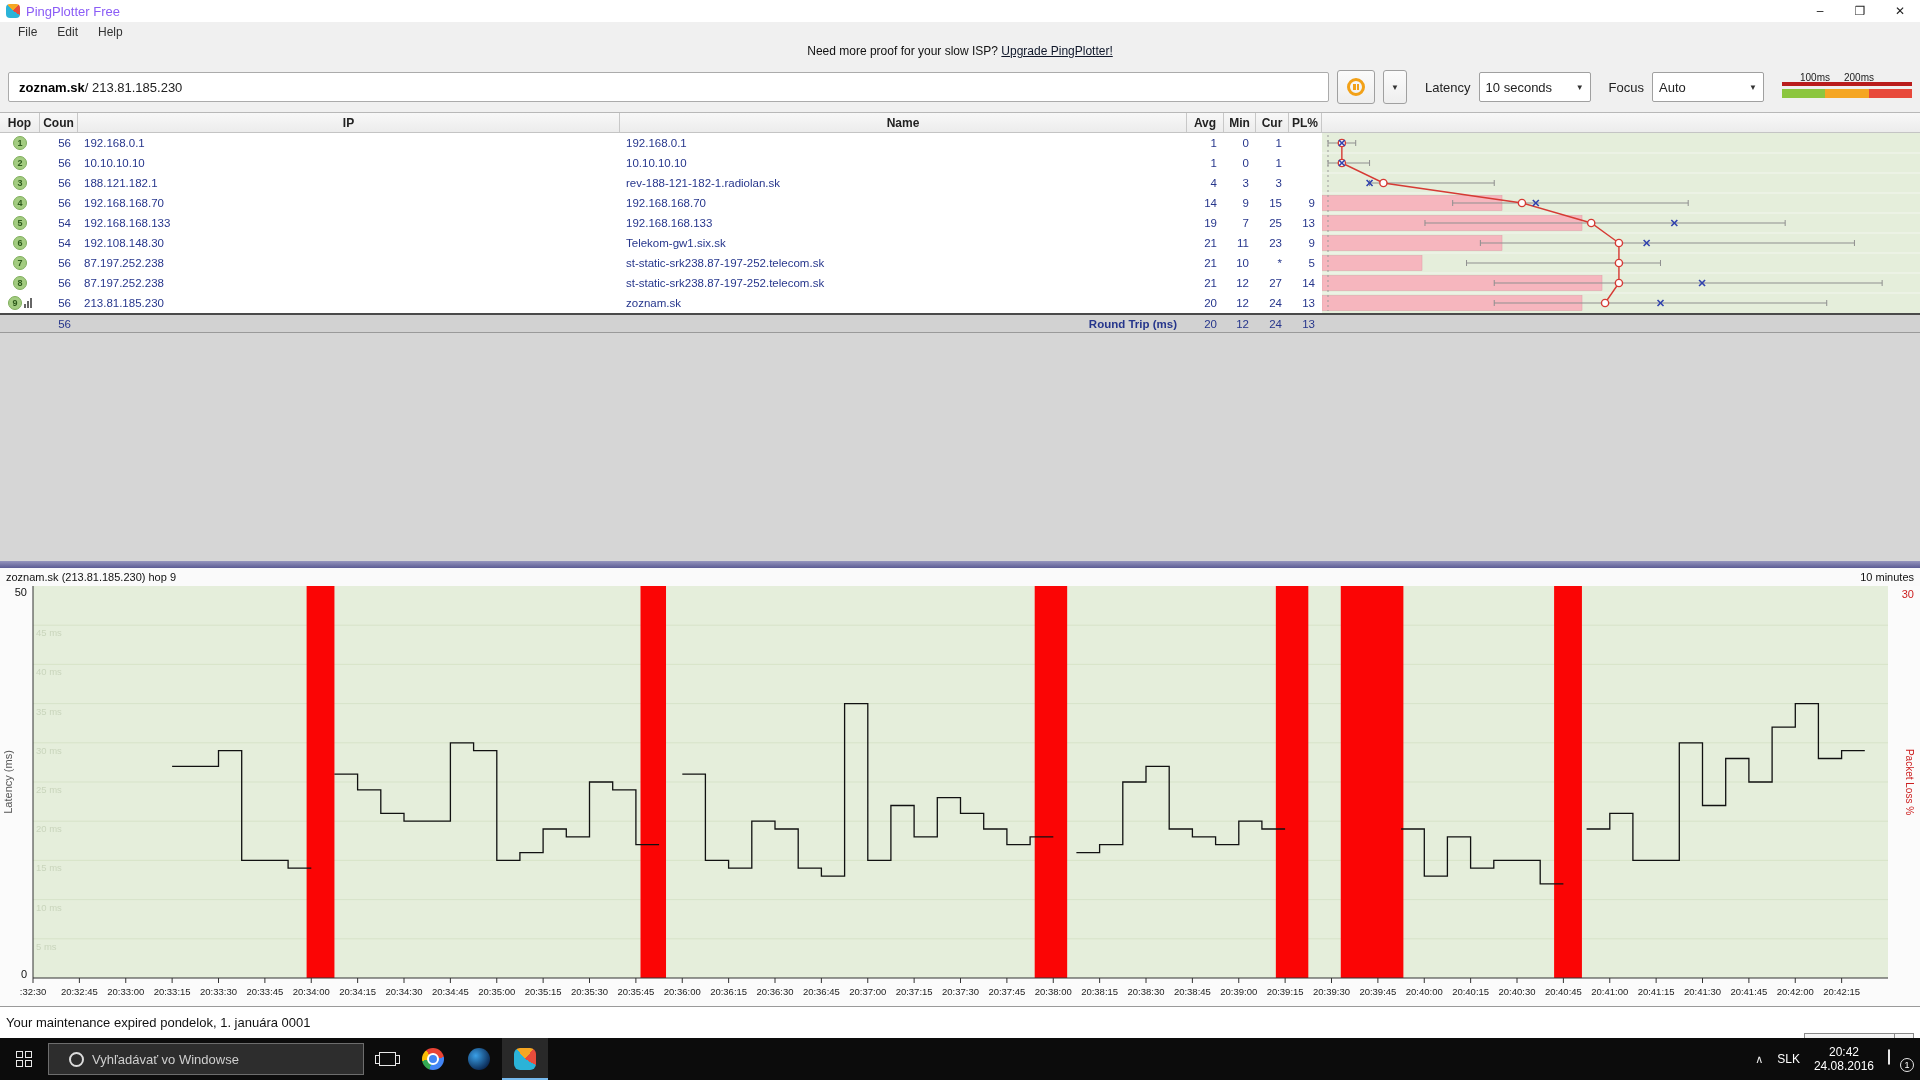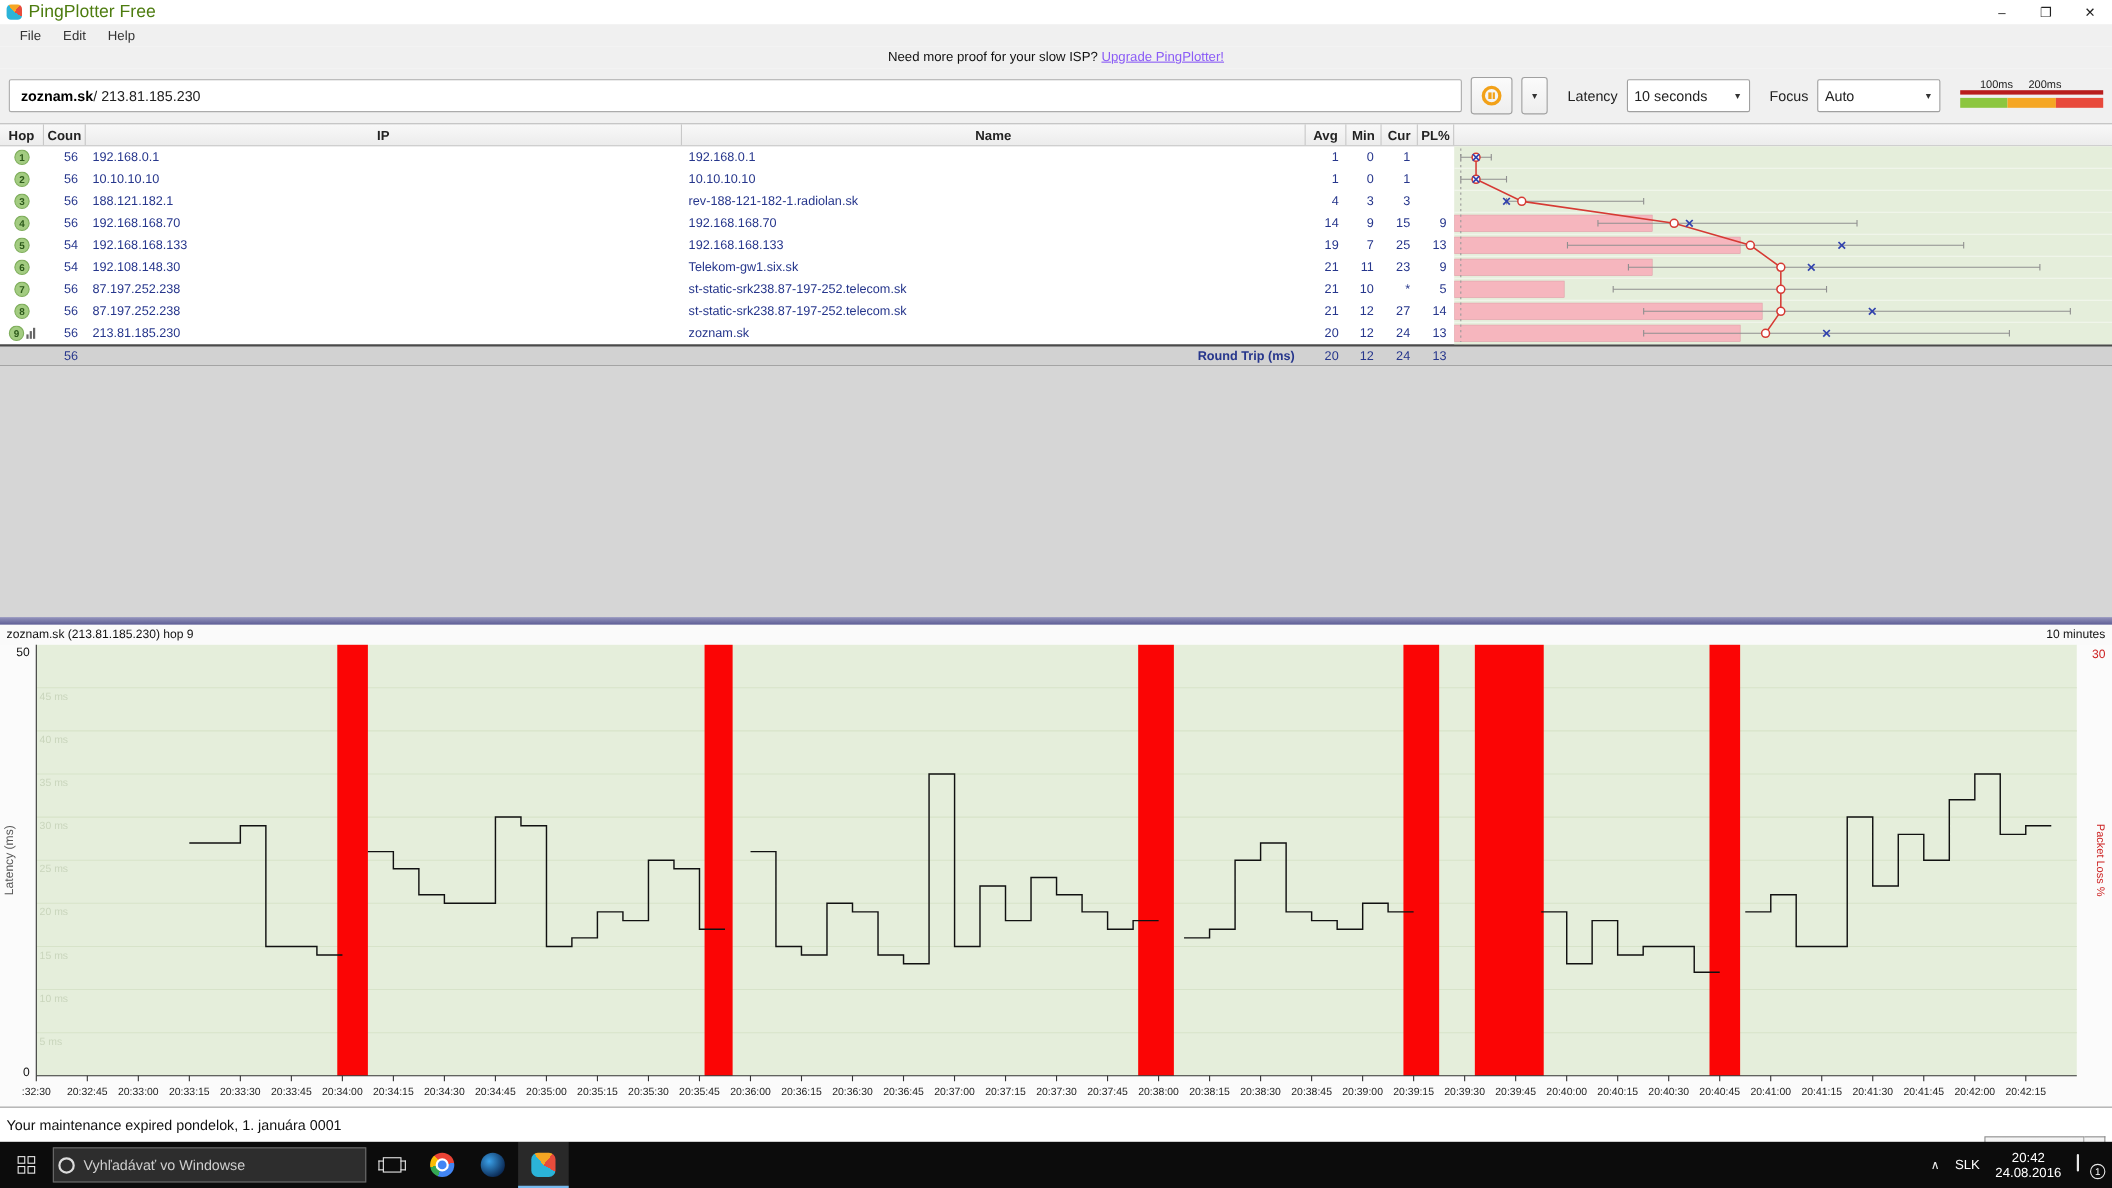--- a/index.html
+++ b/index.html
@@ -4,29 +4,29 @@
 <style>
   * { margin:0; padding:0; box-sizing:border-box; }
   html,body { width:1920px; height:1080px; overflow:hidden; }
   body { font-family:"Liberation Sans", sans-serif; font-size:12px; color:#111; background:#fff; }
   .window { width:1920px; height:1080px; display:flex; flex-direction:column; background:#fff; }
 
   
   .titlebar { height:22px; display:flex; align-items:center; background:#fff; padding-left:6px; flex:0 0 auto; }
   .app-icon { width:14px; height:14px; border-radius:4px; margin-right:6px;
     background:conic-gradient(from 200deg,#2bb3d8 0 120deg,#f5a623 120deg 200deg,#e74c3c 200deg 280deg,#2bb3d8 280deg 360deg); }
-  .titlebar .title { font-size:16px; color:#4d7c0f; }
+  .titlebar .title { font-size:13px; color:#8b5cf6; }
   .win-controls { margin-left:auto; display:flex; height:22px; }
   .win-controls span { width:40px; text-align:center; line-height:22px; font-size:12px; color:#222; cursor:default; }
 
   
   .menubar { height:20px; background:#f0f0f0; display:flex; align-items:center; padding-left:8px; gap:0; flex:0 0 auto; }
   .menubar span { padding:0 10px; color:#333; font-size:12px; }
   .bannerrow { height:20px; background:#f0f0f0; text-align:center; line-height:18px; font-size:12px; flex:0 0 auto; }
-  .bannerrow a { color:#8b5cf6; }
+  .bannerrow a { color:#0f172a; }
   .toolbar { height:50px; background:#f0f0f0; display:flex; align-items:center; padding:0 8px; gap:8px; flex:0 0 auto; }
   .target-box { flex:1; height:30px; background:#fff; border:1px solid #ababab; border-radius:2px;
     display:flex; align-items:center; padding-left:10px; font-size:13px; color:#222; }
   .target-box b { color:#000; }
   .btn { background:linear-gradient(#fbfbfb,#eee); border:1px solid #a0a0a0; border-radius:3px; display:flex; align-items:center; justify-content:center; }
   .pause-btn { width:38px; height:34px; }
   .pause-glyph { width:18px; height:18px; border:3px solid #f2a118; border-radius:50%; position:relative; }
   .pause-glyph::before, .pause-glyph::after { content:""; position:absolute; top:3px; width:2.5px; height:6px; background:#f2a118; }
   .pause-glyph::before { left:3px; } .pause-glyph::after { right:3px; }
   .drop-btn { width:24px; height:34px; font-size:8px; color:#333; }
@@ -84,22 +84,22 @@
   .renew .rbtn { height:23px; padding:0 12px; font-size:12px; color:#111; background:linear-gradient(#f6f6f6,#e4e4e4);
     border:1px solid #8a8a8a; }
   .renew .rdrop { width:19px; height:23px; font-size:7px; display:flex; align-items:center; justify-content:center;
     background:linear-gradient(#f6f6f6,#e4e4e4); border:1px solid #8a8a8a; border-left:none; color:#222; }
 
   
   .taskbar { height:42px; background:#0c0c0c; display:flex; align-items:stretch; color:#fff; flex:0 0 auto; }
   .tb-start { width:48px; display:flex; align-items:center; justify-content:center; }
   .winlogo { width:16px; height:16px; display:grid; grid-template-columns:7px 7px; grid-template-rows:7px 7px; gap:2px; }
   .winlogo i { background:transparent; border:1px solid #e8e8e8; }
-  .tb-search { width:285px; margin:5px 0; background:#2d2d2d; border:1px solid #6d6d6d; display:flex; align-items:center;
-    padding:0 4px; gap:8px; color:#cfcfcf; font-size:13px; }
+  .tb-search { width:316px; margin:5px 0; background:#2d2d2d; border:1px solid #6d6d6d; display:flex; align-items:center;
+    padding:0 20px; gap:8px; color:#cfcfcf; font-size:13px; }
   .cortana-ring { width:15px; height:15px; border:2px solid #dcdcdc; border-radius:50%; }
   .tb-icons { display:flex; align-items:stretch; }
   .tb-icon { width:46px; display:flex; align-items:center; justify-content:center; }
   .tb-icon.active { background:rgba(255,255,255,0.12); box-shadow:inset 0 -2px 0 #76b9ed; }
   .taskview { width:17px; height:14px; border:1.5px solid #e8e8e8; position:relative; background:transparent; }
   .taskview::before { content:""; position:absolute; left:-5px; top:2px; width:4px; height:7px; border:1.5px solid #e8e8e8; border-right:none; }
   .taskview::after { content:""; position:absolute; right:-5px; top:2px; width:4px; height:7px; border:1.5px solid #e8e8e8; border-left:none; }
   .chrome { width:22px; height:22px; border-radius:50%; position:relative;
     background:conic-gradient(from -40deg,#ea4335 0 120deg,#4285f4 120deg 240deg,#34a853 240deg 300deg,#fbbc05 300deg 360deg); }
   .chrome::after { content:""; position:absolute; inset:5px; background:#4285f4; border:2.5px solid #fff; border-radius:50%; }

